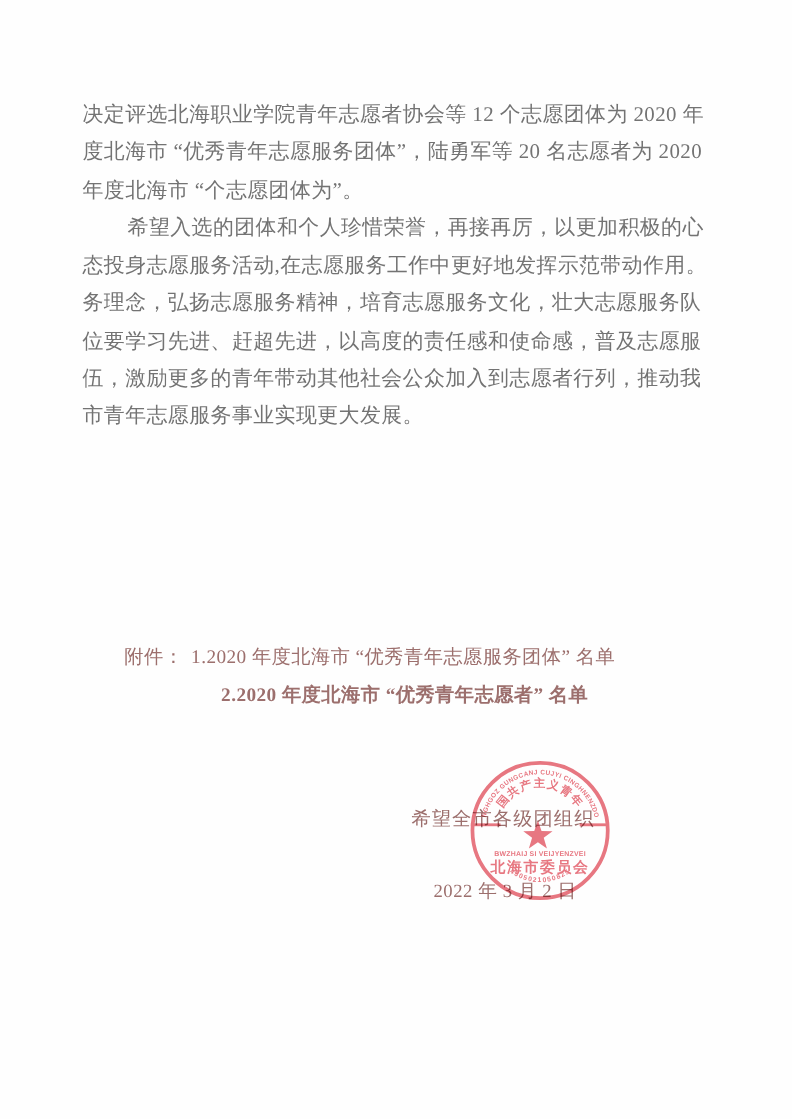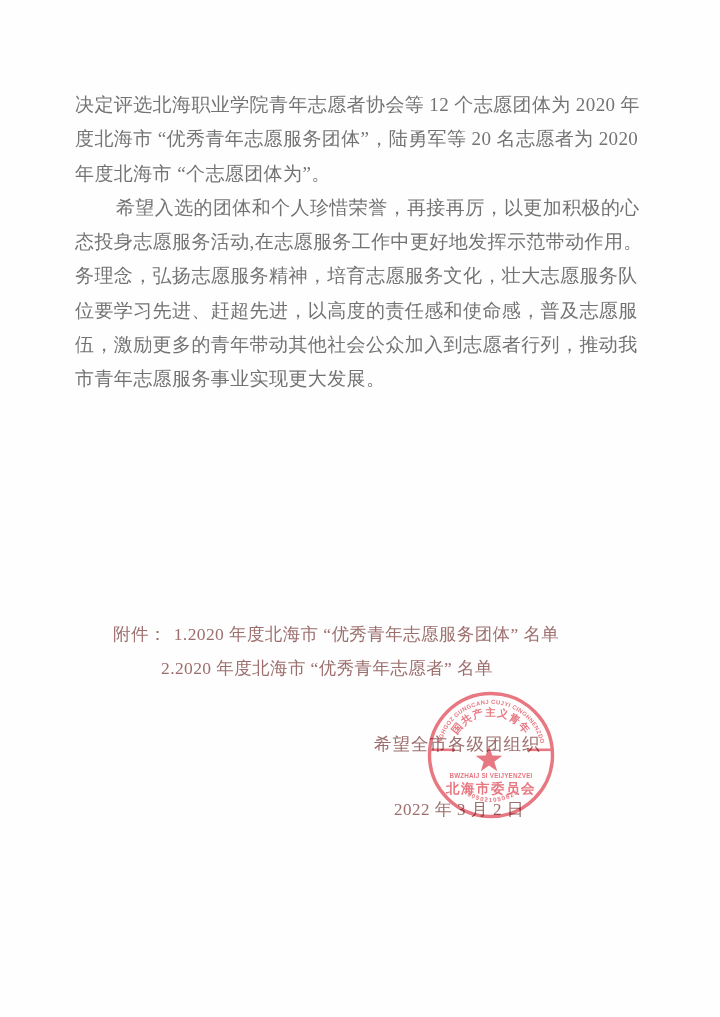--- a/index.html
+++ b/index.html
@@ -11,27 +11,27 @@
   
   .body-text{
     position:absolute;left:75px;top:88px;
     color:#737373;font-size:19px;line-height:34.3px;
     letter-spacing:0.4px;white-space:nowrap;
   }
   .body-text .line{height:34.3px;}
   .body-text .indent{padding-left:38px;text-align:center;}
   
   .attachment{
-    position:absolute;left:113px;top:618px;
+    position:absolute;left:113px;top:581px;
     color:#9c6f6d;font-size:17.5px;line-height:33.5px;
     letter-spacing:0.4px;white-space:nowrap;
   }
   .att-row{display:flex;}
   .att-label{margin-right:7px;}
-  .att-item2{margin-left:48px;}
+  .att-item2{margin-left:88px;font-weight:bold;}
   
   .signature{
     position:absolute;left:374px;top:732px;
     color:#9c6f6d;font-size:17.5px;letter-spacing:1px;white-space:nowrap;
   }
   .sig-date{
     position:absolute;left:394px;top:798px;
     color:#9c6f6d;font-size:17px;letter-spacing:0.5px;white-space:nowrap;
   }
   

